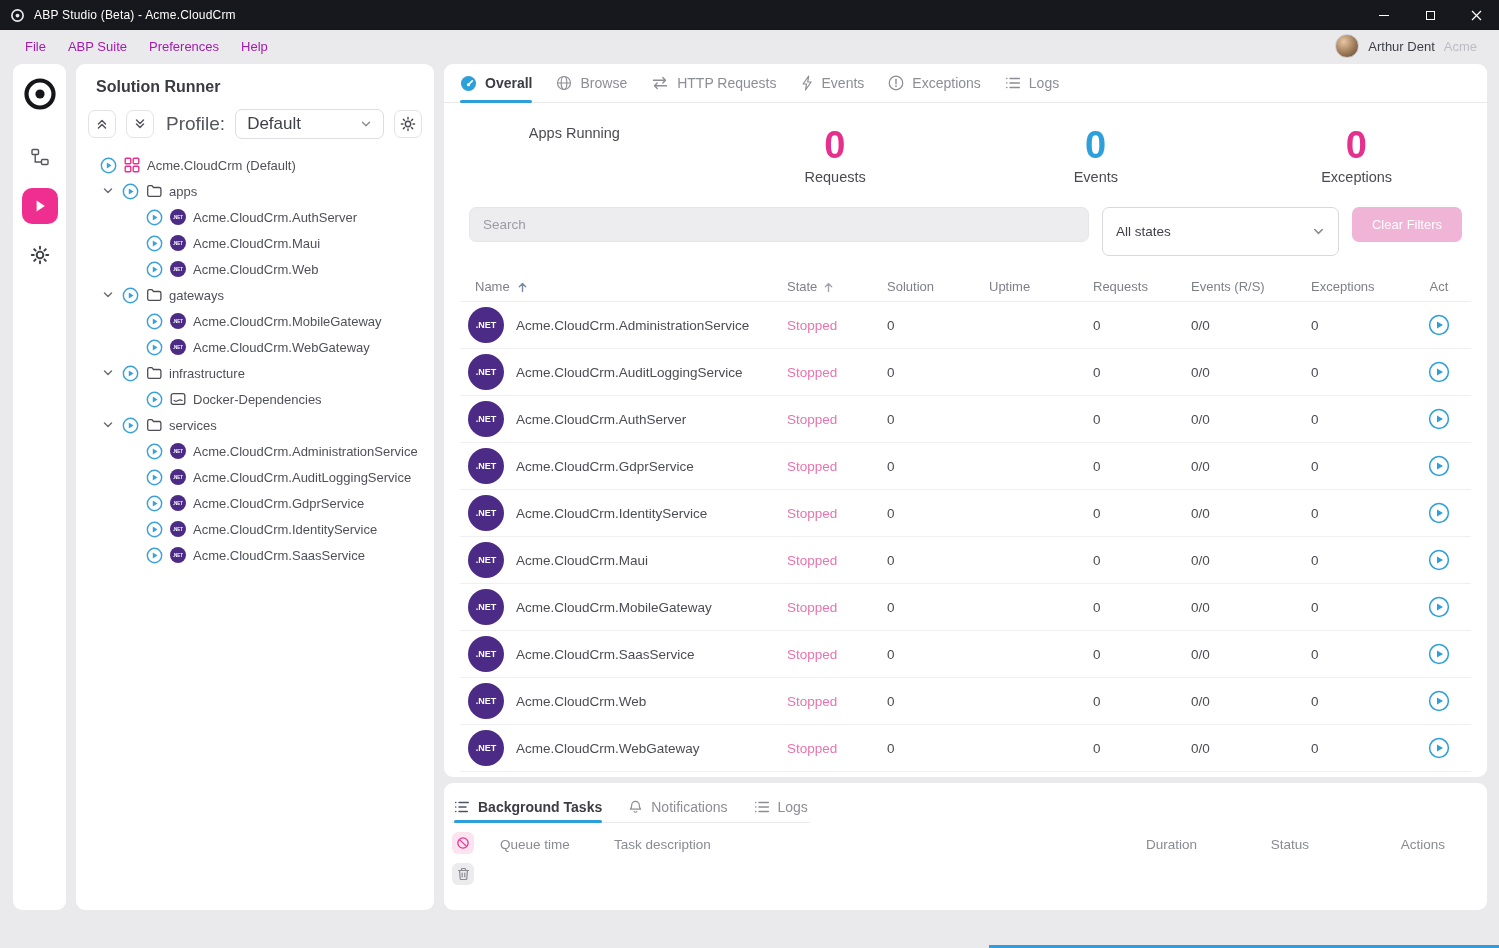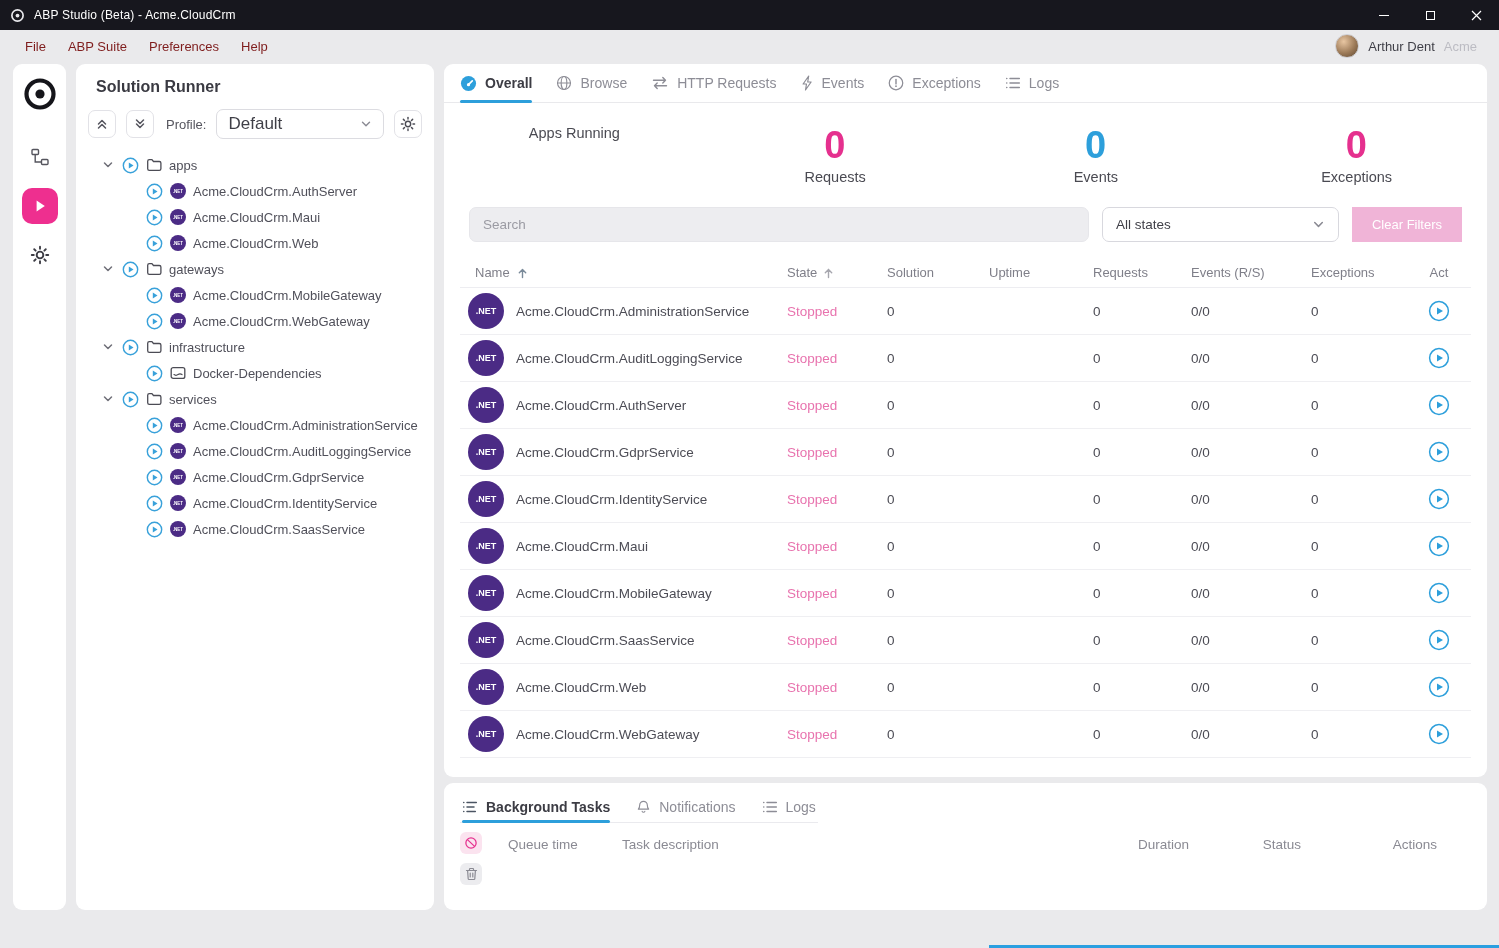--- a/index.html
+++ b/index.html
@@ -9,42 +9,42 @@
   
   .titlebar{height:30px;background:#17171e;display:flex;align-items:center;color:#fff;padding-left:10px;gap:9px}
   .tb-title{font-size:12px;letter-spacing:.2px}
   .win-controls{margin-left:auto;display:flex;height:100%}
   .win-btn{width:46px;height:100%;display:flex;align-items:center;justify-content:center;cursor:default}
   .glyph-min{width:10px;height:1px;background:#fff}
   .glyph-max{width:9px;height:9px;border:1px solid #fff}
 
   
   .menubar{height:32px;display:flex;align-items:center;padding:0 22px 0 14px;font-size:13px}
-  .menu-item{padding:5px 11px;border-radius:4px;color:#7f1d1d;cursor:default}
+  .menu-item{padding:5px 11px;border-radius:4px;color:#a21caf;cursor:default}
   .menubar-right{margin-left:auto;display:flex;align-items:center;gap:9px}
   .avatar{width:24px;height:24px;border-radius:50%;background:radial-gradient(circle at 35% 30%,#e8c6a2,#9c7a58 55%,#5c462f);border:1px solid #cfcfd4}
   .user-name{font-size:13px;color:#3f3f47}
   .tenant{font-size:13px;color:#bcbcc3}
 
   
   .content{position:absolute;top:62px;left:0;right:0;height:854px;display:flex;padding:2px 12px 6px 13px;gap:10px}
   .panel{background:#fff;border-radius:9px}
 
   
   .rail{width:53px;display:flex;flex-direction:column;align-items:center;padding-top:12px;gap:13px;flex-shrink:0}
   .rail-logo{width:36px;height:36px;margin-bottom:14px}
   .rail-btn{width:36px;height:36px;border-radius:10px;display:flex;align-items:center;justify-content:center;cursor:default}
   .rail-btn.active{background:#ee2f8f}
 
   
   .runner{width:358px;padding:14px 12px 10px;display:flex;flex-direction:column;flex-shrink:0}
   .runner-title{font-size:16px;font-weight:700;color:#3a3a42;padding-left:8px}
   .runner-toolbar{display:flex;align-items:center;margin-top:13px;gap:10px}
   .icon-btn{width:28px;height:28px;border:1px solid #e2e2e7;border-radius:7px;background:#fff;display:flex;align-items:center;justify-content:center;cursor:default}
-  .profile-label{font-size:13px;color:#55555e;margin-left:2px}
+  .profile-label{font-size:19px;color:#55555e;margin-left:2px}
   .profile-select{flex:1;height:30px;border:1px solid #dcdce1;border-radius:7px;display:flex;align-items:center;justify-content:space-between;padding:0 11px;font-size:17px;color:#3f3f47;cursor:default}
   .tree{margin-top:13px;overflow:hidden}
   .tree-row{height:26px;display:flex;align-items:center;gap:7px;font-size:13px;color:#50505a;white-space:nowrap;cursor:default}
   .tree-row.lvl0{padding-left:12px}
   .tree-row.lvl1{padding-left:13px}
   .tree-row.lvl2{padding-left:58px}
   .net-badge{width:36px;height:36px;border-radius:50%;background:#4b2b85;color:#fff;font-size:9px;font-weight:700;display:flex;align-items:center;justify-content:center;flex-shrink:0}
   .net-badge.sm{width:16px;height:16px;font-size:4.5px}
 
   
@@ -59,41 +59,41 @@
   .stats{display:flex;padding:20px 0 16px;flex-shrink:0}
   .stat{flex:1;text-align:center}
   .stat-value{font-size:38px;font-weight:800;line-height:44px;letter-spacing:.5px}
   .stat-value.blue{color:#2d9fdb}
   .stat-value.pink{color:#e5308e}
   .stat-label{font-size:14.5px;color:#4a4a52;margin-top:2px}
 
   .filters{display:flex;gap:13px;padding:6px 25px 16px;flex-shrink:0}
   .search{flex:1;height:35px;background:#ededf0;border:1px solid #e6e6ea;border-radius:7px;padding:0 13px;font-size:13.5px;color:#3f3f47;font-family:inherit;outline:none}
   .search::placeholder{color:#9b9ba3}
-  .state-select{width:237px;height:35px;border:1px solid #d8d8de;border-radius:7px;display:flex;align-items:center;justify-content:space-between;padding:0 13px;font-size:13.5px;color:#3f3f47;background:#fff;cursor:default}
-  .clear-btn{width:110px;height:35px;background:#f0b4d7;color:#fff;border:none;border-radius:0;font-size:13px;font-family:inherit;cursor:default}
+  .state-select{width:237px;height:49px;border:1px solid #d8d8de;border-radius:7px;display:flex;align-items:center;justify-content:space-between;padding:0 13px;font-size:13.5px;color:#3f3f47;background:#fff;cursor:default}
+  .clear-btn{width:110px;height:35px;background:#f0b4d7;color:#fff;border:none;border-radius:7px;font-size:13px;font-family:inherit;cursor:default}
 
   .table{padding:0 16px;flex:1;overflow:hidden}
   .thead{display:flex;align-items:center;height:30px;color:#7f7f89;font-size:13px;border-bottom:1px solid #ededf1}
   .trow{display:flex;align-items:center;height:47px;border-bottom:1px solid #efeff2;font-size:13.5px;color:#4c4c55}
   .cell{overflow:hidden;white-space:nowrap;flex-shrink:0}
   .col-name{flex:1;display:flex;align-items:center;gap:12px;padding-left:8px;min-width:0}
   .thead .col-name{padding-left:15px;gap:7px}
   .col-state{width:100px;display:flex;align-items:center;gap:6px}
   .col-instance{width:102px}
   .col-uptime{width:104px}
   .col-requests{width:98px}
   .col-events{width:120px}
   .col-exceptions{width:96px}
   .col-act{width:64px;display:flex;justify-content:center}
   .state-stopped{color:#e873ae}
   .act-btn{background:none;border:none;padding:0;line-height:0;cursor:default}
 
   
-  .bottom{height:127px;padding:8px 16px 0;flex-shrink:0}
+  .bottom{height:127px;padding:8px 8px 0;flex-shrink:0}
   .bt-tabs{display:inline-flex;gap:26px;border-bottom:1px solid #eaeaee;height:32px;align-items:stretch;padding:0 2px}
   .bt-tabs .tab{font-size:14px}
   .bt-body{display:flex;margin-top:9px;gap:12px}
   .bt-actions{display:flex;flex-direction:column;gap:9px;width:24px}
   .bt-btn{width:22px;height:22px;border-radius:6px;border:none;display:flex;align-items:center;justify-content:center;cursor:default}
   .bt-btn.block{background:#fbe3ef}
   .bt-btn.trash{background:#ececef}
   .bt-cols{flex:1;display:flex;align-items:center;height:24px;font-size:13.5px;color:#8a8a93}
   .btc{overflow:hidden;white-space:nowrap}
   .btc-queue{width:126px;padding-left:12px}
@@ -220,20 +220,35 @@
                 <line x1="14.6" y1="9" x2="16.4" y2="9"></line>
                 <line x1="3.8" y1="3.8" x2="5.1" y2="5.1"></line>
                 <line x1="12.9" y1="12.9" x2="14.2" y2="14.2"></line>
                 <line x1="14.2" y1="3.8" x2="12.9" y2="5.1"></line>
                 <line x1="5.1" y1="12.9" x2="3.8" y2="14.2"></line>
               </g>
             </svg>
         </button>
       </div>
       <div class="tree">
+          <div class="tree-row lvl0">
+            <svg width="17" height="17" viewBox="0 0 18 18" style="flex-shrink:0">
+              <circle cx="9" cy="9" r="7.6" fill="none" stroke="#38a1da" stroke-width="1.5"></circle>
+              <path d="M7.2 5.9l5 3.1-5 3.1z" fill="#38a1da"></path>
+            </svg>
+            <svg width="16" height="16" viewBox="0 0 16 16" style="flex-shrink:0">
+              <g fill="none" stroke="#e5308e" stroke-width="1.4">
+                <rect x="1.2" y="1.2" width="5.6" height="5.6" rx="1"></rect>
+                <rect x="9.2" y="1.2" width="5.6" height="5.6" rx="1"></rect>
+                <rect x="1.2" y="9.2" width="5.6" height="5.6" rx="1"></rect>
+                <rect x="9.2" y="9.2" width="5.6" height="5.6" rx="1"></rect>
+              </g>
+            </svg>
+            <span class="tree-label">Acme.CloudCrm (Default)</span>
+          </div>
           <div class="tree-row lvl1">
             <svg width="14" height="14" viewBox="0 0 14 14" style="flex-shrink:0">
               <path d="M3.5 5l3.5 3.5L10.5 5" fill="none" stroke="#6f6f78" stroke-width="1.5" stroke-linecap="round" stroke-linejoin="round"></path>
             </svg>
             <svg width="17" height="17" viewBox="0 0 18 18" style="flex-shrink:0">
               <circle cx="9" cy="9" r="7.6" fill="none" stroke="#38a1da" stroke-width="1.5"></circle>
               <path d="M7.2 5.9l5 3.1-5 3.1z" fill="#38a1da"></path>
             </svg>
             <svg width="16" height="14" viewBox="0 0 16 14" style="flex-shrink:0">
               <path d="M1.7 3.2c0-.9.7-1.6 1.6-1.6h2.6l1.6 1.9h5.8c.9 0 1.6.7 1.6 1.6v5.7c0 .9-.7 1.6-1.6 1.6H3.3c-.9 0-1.6-.7-1.6-1.6z" fill="none" stroke="#4c4c55" stroke-width="1.3"></path>

